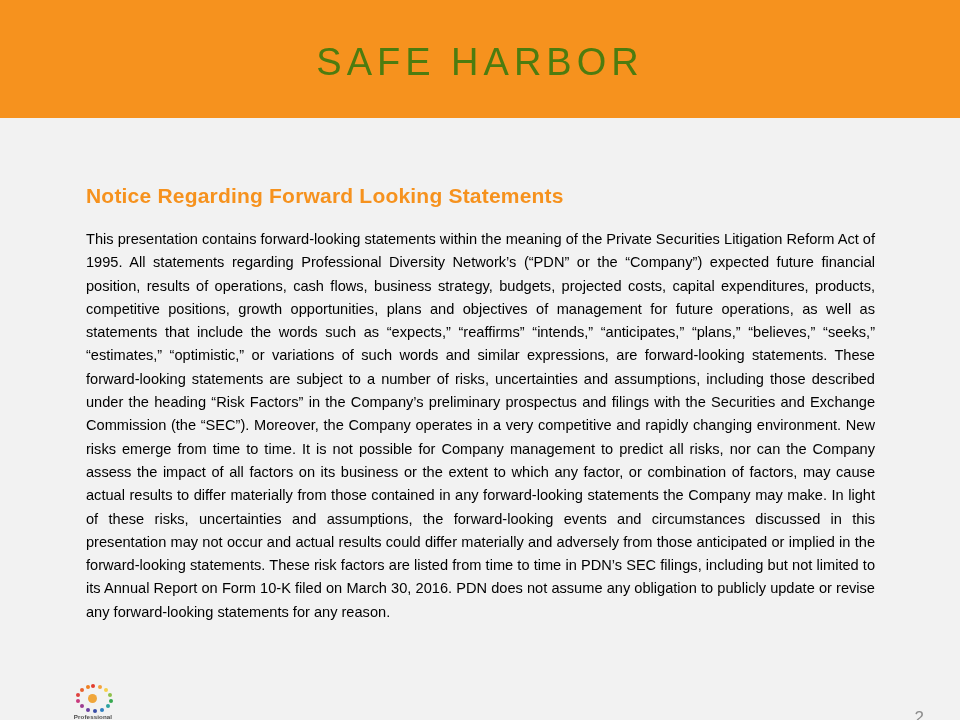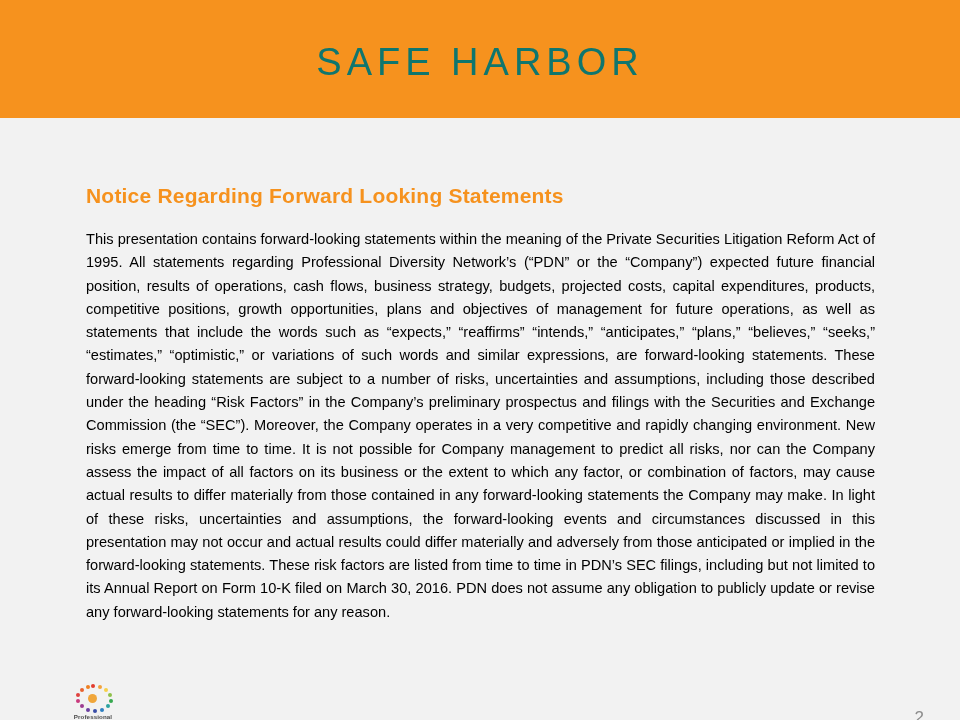--- a/index.html
+++ b/index.html
@@ -30,21 +30,21 @@
   }
   .header-title {
     position: absolute;
     top: 0;
     left: 0;
     width: 960px;
     height: 118px;
     display: flex;
     align-items: center;
     justify-content: center;
-    color: #0f766e;
+    color: #4d7c0f;
     font-size: 38px;
     letter-spacing: 5px;
     font-weight: 400;
     padding-top: 6px;
     box-sizing: border-box;
   }
   .body-area {
     position: absolute;
     top: 118px;
     left: 0;

